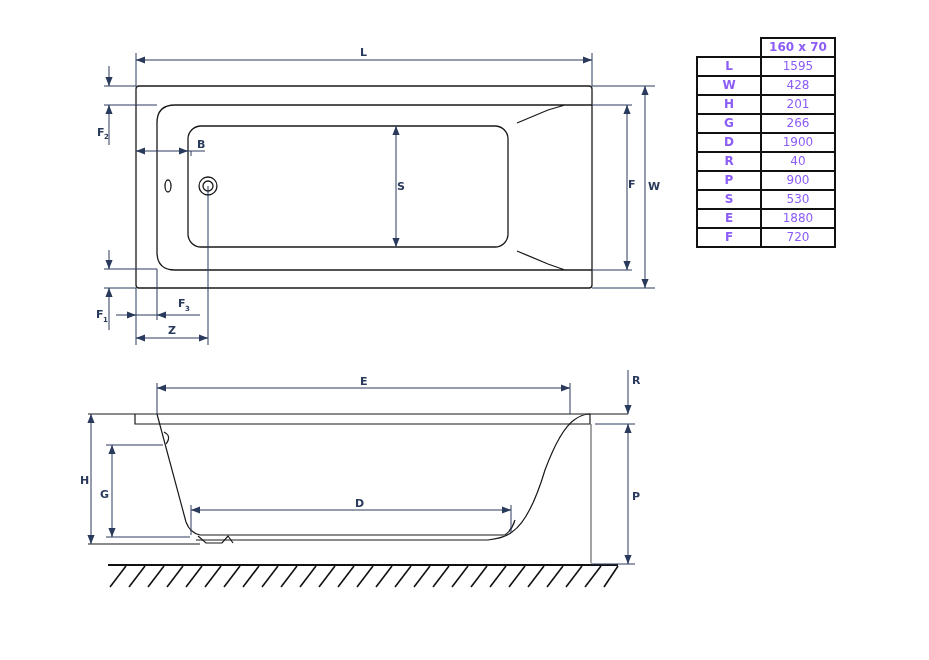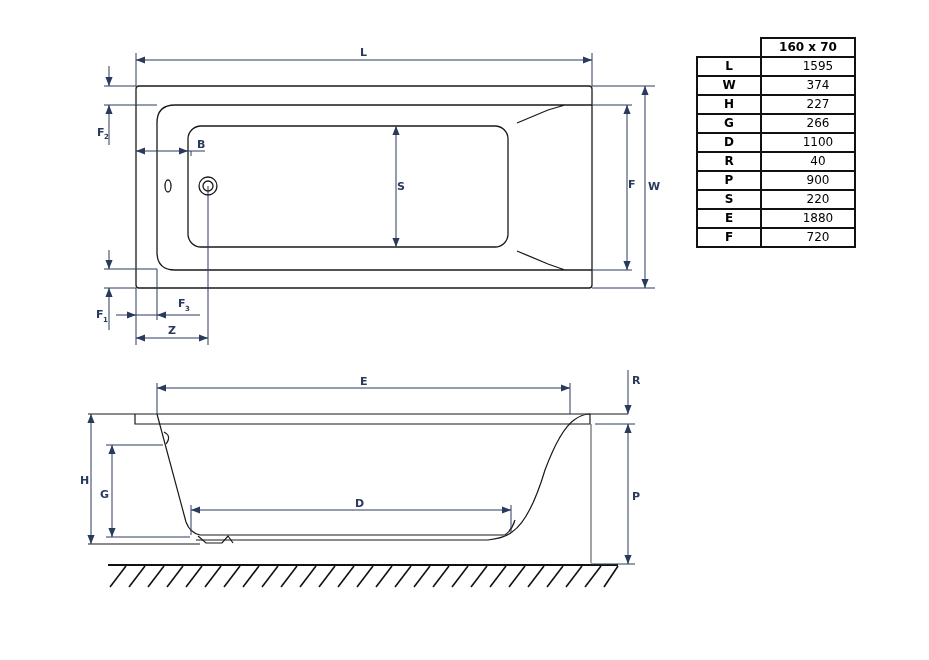--- a/index.html
+++ b/index.html
@@ -1,24 +1,24 @@
 <!DOCTYPE html>
 <html><head>
 <meta charset="utf-8">
 <style>
   html, body { margin: 0; padding: 0; background: #ffffff; }
   body { width: 929px; height: 660px; position: relative; overflow: hidden; font-family: "Liberation Sans", sans-serif; }
   #drawing { position: absolute; left: 0; top: 0; }
   .dim-label { font-family: "DejaVu Sans", sans-serif; font-size: 11px; font-weight: bold; fill: #2a3a5c; }
   .sub { font-size: 7px; }
   .table-wrap { position: absolute; left: 696px; top: 37px; }
-  table.spec { border-collapse: collapse; font-family: "DejaVu Sans", sans-serif; font-size: 12px; color: #000000; }
+  table.spec { border-collapse: collapse; font-family: "DejaVu Sans", sans-serif; font-size: 12px; color: #8b5cf6; }
   table.spec td { height: 17px; padding: 0; text-align: center; line-height: 17px; }
   table.spec td.key { width: 62px; font-weight: bold; border: 2px solid #111; border-right: 2px solid #111; }
-  table.spec td.val { width: 72px; border: 2px solid #111; padding-left: 20px; }
+  table.spec td.val { width: 72px; border: 2px solid #111; }
   table.spec tr.head td.blank { border: none; }
   table.spec tr.head td.hdr { font-weight: bold; border: 2px solid #111; }
 </style>
 </head>
 <body>
 
 <svg id="drawing" width="929" height="660" viewBox="0 0 929 660" xmlns="http://www.w3.org/2000/svg">
   <defs>
     <marker id="arr" viewBox="0 0 10 10" refX="10" refY="5" markerWidth="9" markerHeight="9" orient="auto-start-reverse" markerUnits="userSpaceOnUse">
       <path d="M0,1 L10,5 L0,9 z" fill="#2a3a5c"></path>
@@ -185,45 +185,45 @@
         <tr class="head">
       <td class="blank key" style="border:none;"></td>
       <td class="hdr">160 x 70</td>
     </tr>
     <tr>
           <td class="key">L</td>
           <td class="val">1595</td>
         </tr>
     <tr>
           <td class="key">W</td>
-          <td class="val">374</td>
+          <td class="val">428</td>
         </tr>
     <tr>
           <td class="key">H</td>
-          <td class="val">227</td>
+          <td class="val">201</td>
         </tr>
     <tr>
           <td class="key">G</td>
           <td class="val">266</td>
         </tr>
     <tr>
           <td class="key">D</td>
-          <td class="val">1100</td>
+          <td class="val">1900</td>
         </tr>
     <tr>
           <td class="key">R</td>
           <td class="val">40</td>
         </tr>
     <tr>
           <td class="key">P</td>
           <td class="val">900</td>
         </tr>
     <tr>
           <td class="key">S</td>
-          <td class="val">220</td>
+          <td class="val">530</td>
         </tr>
     <tr>
           <td class="key">E</td>
           <td class="val">1880</td>
         </tr>
     <tr>
           <td class="key">F</td>
           <td class="val">720</td>
         </tr>
   </tbody>

